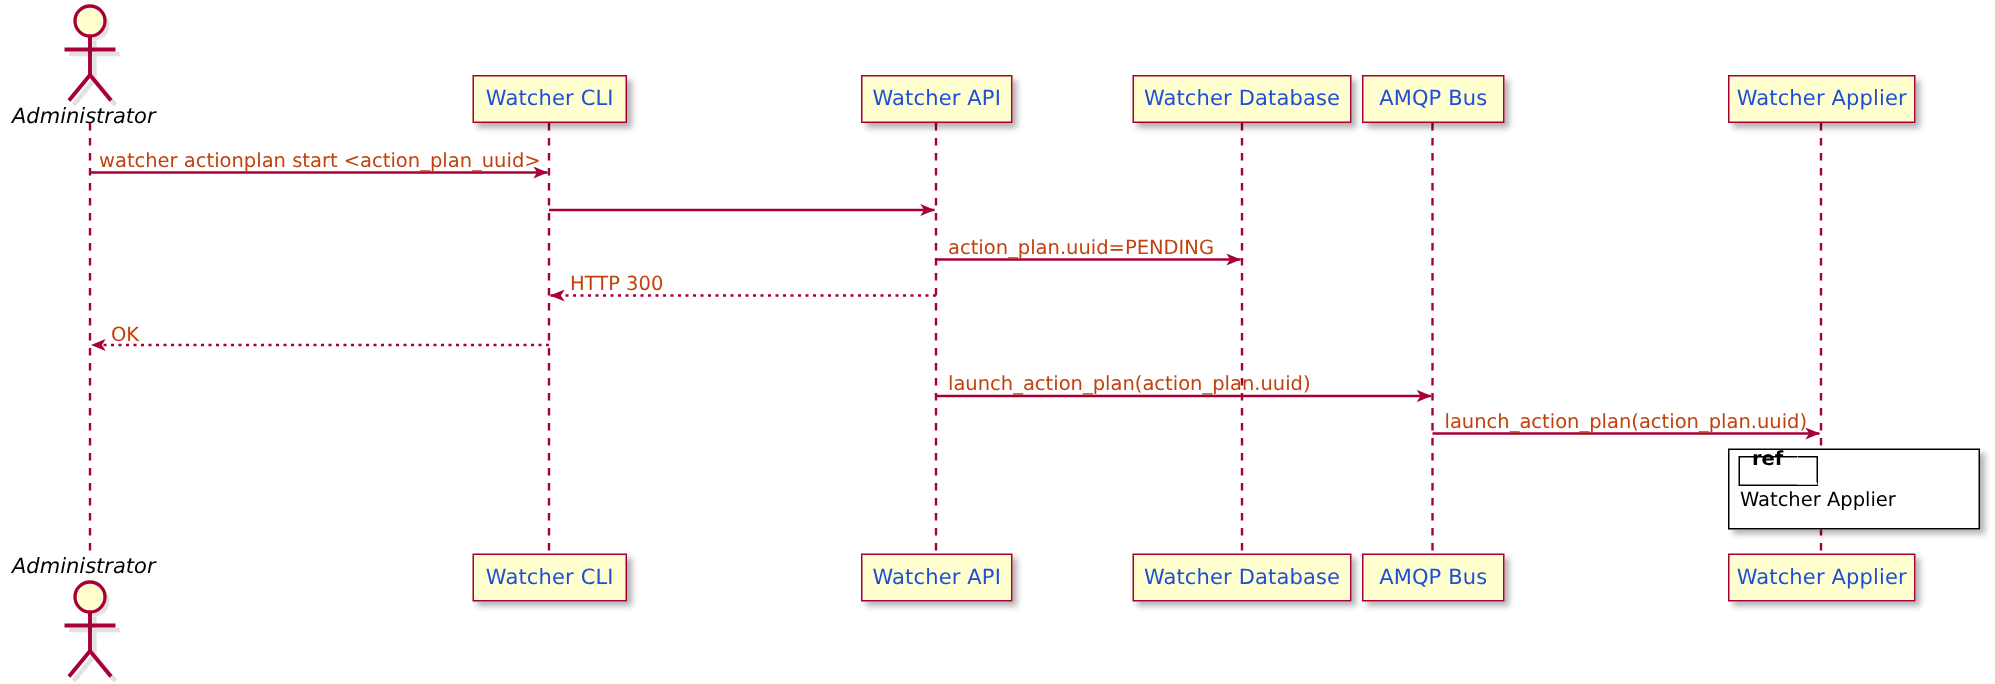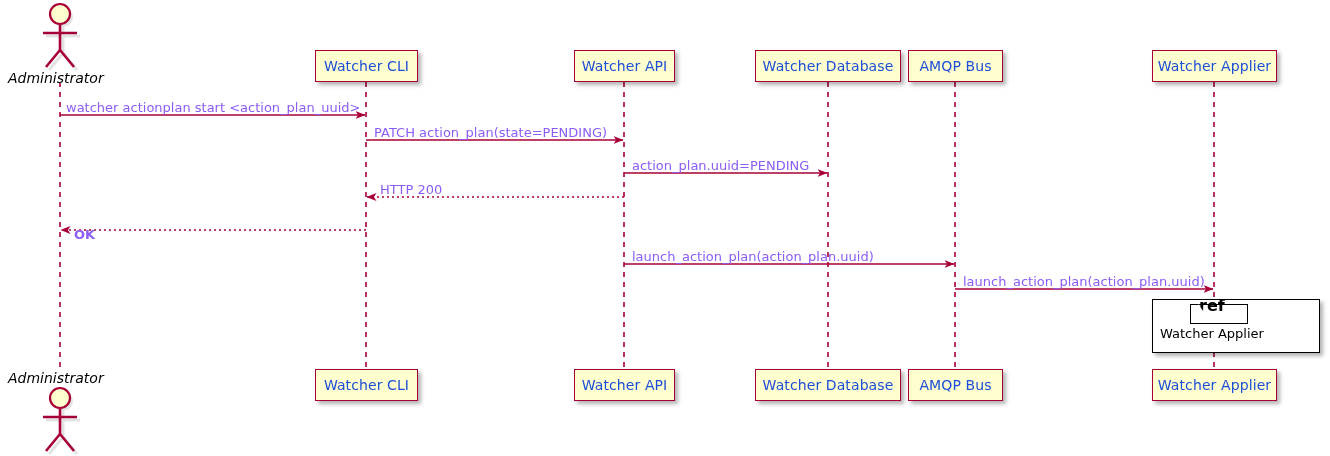--- a/index.html
+++ b/index.html
@@ -45,48 +45,47 @@
     position: absolute;
     font-size: 14px;
     color: #000000;
     white-space: nowrap;
     font-style: italic;
   }
   
   .msg-label {
     position: absolute;
     font-size: 13px;
-    color: #8b5cf6;
+    color: #c2410c;
     white-space: nowrap;
     line-height: 1;
   }
   
   .ref-box {
     position: absolute;
     box-sizing: border-box;
     background: #FFFFFF;
     border: 1.5px solid #000000;
     box-shadow: 3px 3px 4px rgba(0,0,0,0.30);
   }
   .ref-tab {
     position: absolute;
     left: 6px;
     top: 4px;
     box-sizing: border-box;
     height: 20px;
     padding: 0 22px 16px 8px;
     border: 1.5px solid #000000;
     background: #FFFFFF;
-    font-size: 16px;
+    font-size: 13px;
     font-weight: bold;
     color: #000000;
     display: flex;
     align-items: center;
     line-height: 1;
-    margin-left: 31px;
   }
   .ref-body {
     position: absolute;
     left: 7px;
     top: 26px;
     width: 160px;
     font-size: 13px;
     color: #000000;
     line-height: 1.28;
   }
@@ -184,24 +183,23 @@
       </div>
       <div class="participant" style="left: 1152px; top: 369px; width: 125px; height: 32px;">
         <span>Watcher Applier</span>
       </div>
       <div class="actor-label" style="top: 70px; left: 8px;">Administrator</div>
       <div class="actor-label" style="top: 370px; left: 8px;">Administrator</div>
     </div>
 
   <div class="layer" id="labels-layer">
       <div class="msg-label" style="left: 66px; top: 101px;">watcher actionplan start &lt;action_plan_uuid&gt;</div>
-      <div class="msg-label" style="left: 374px; top: 126px;">PATCH action_plan(state=PENDING)</div>
       <div class="msg-label" style="left: 632px; top: 159px;">action_plan.uuid=PENDING</div>
-      <div class="msg-label" style="left: 380px; top: 183px;">HTTP 200</div>
-      <div class="msg-label" style="left: 74px; top: 228px; font-weight: bold;">OK</div>
+      <div class="msg-label" style="left: 380px; top: 183px;">HTTP 300</div>
+      <div class="msg-label" style="left: 74px; top: 217px;">OK</div>
       <div class="msg-label" style="left: 632px; top: 250px;">launch_action_plan(action_plan.uuid)</div>
       <div class="msg-label" style="left: 963px; top: 275px;">launch_action_plan(action_plan.uuid)</div>
     </div>
 
   <div class="ref-box" id="ref-box" style="left: 1152px; top: 299px; width: 168px; height: 54px;">
     <div class="ref-tab">
       <span>ref</span>
     </div>
     <div class="ref-body">
       <div>Watcher Applier</div>

